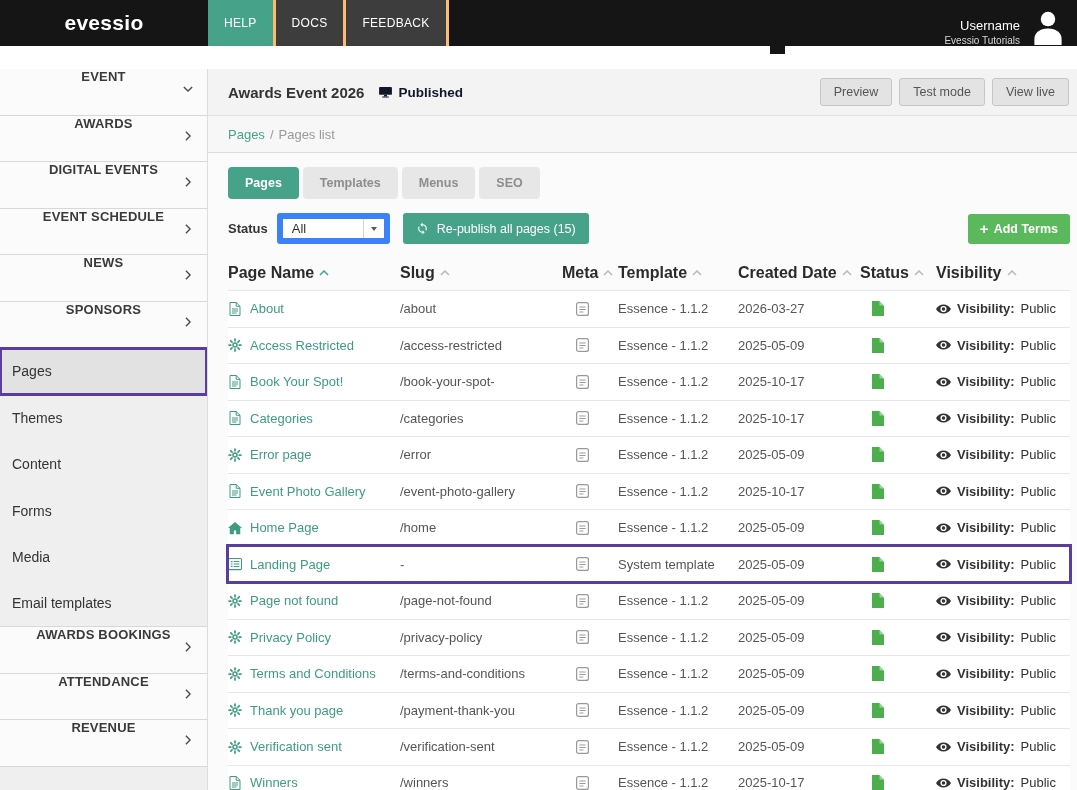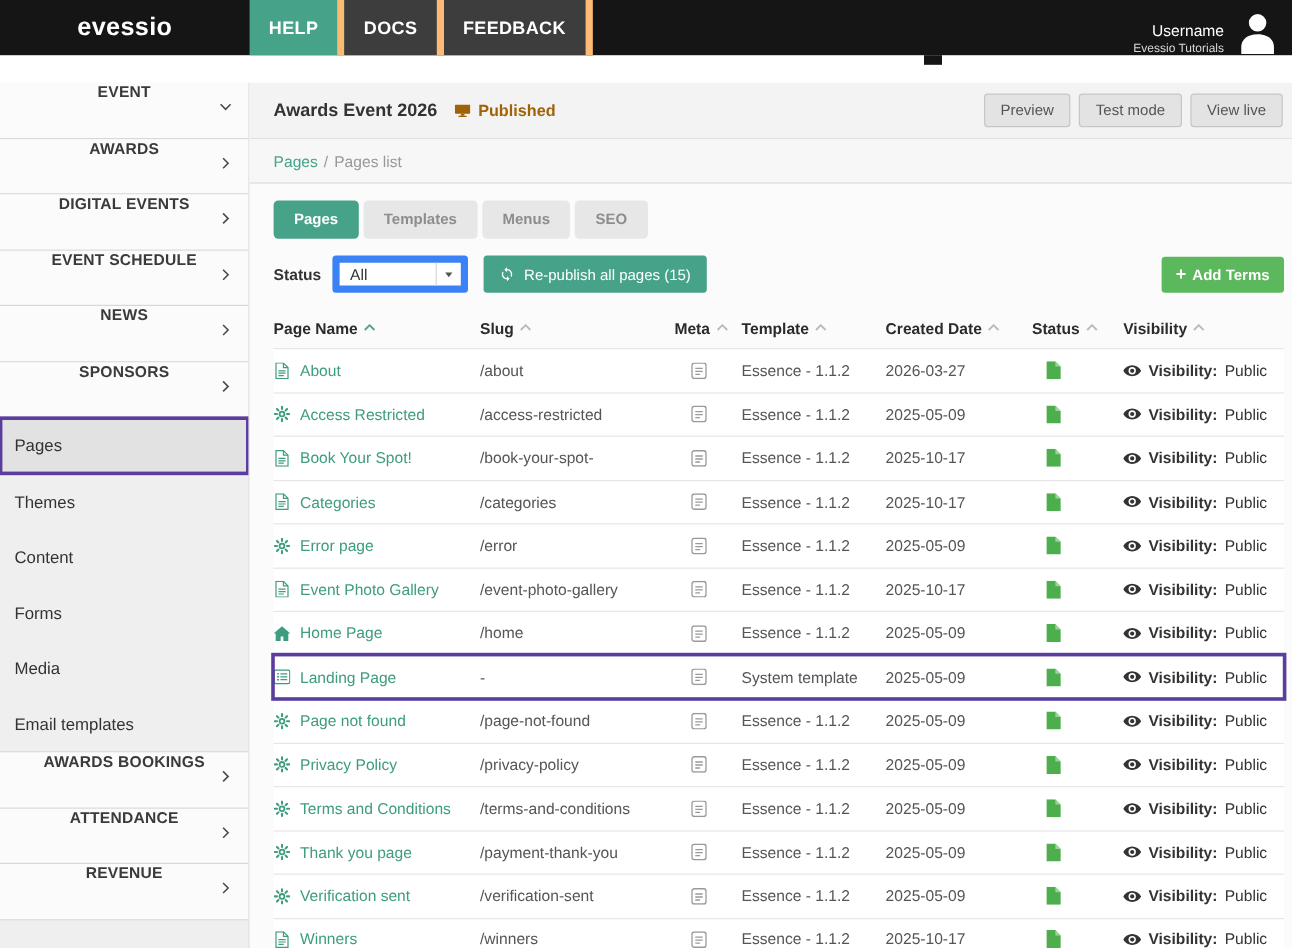--- a/index.html
+++ b/index.html
@@ -4,21 +4,21 @@
 <style>
   * { margin:0; padding:0; box-sizing:border-box; }
   html,body { width:1077px; height:790px; }
   body { font-family:"Liberation Sans",sans-serif; background:#fff; overflow:hidden; position:relative; }
   .icon svg { display:block; }
 
   
   .topbar { height:46px; background:#151515; display:flex; align-items:stretch; }
   .logo { width:208px; display:flex; align-items:center; justify-content:center; color:#fff; font-size:21px; font-weight:bold; letter-spacing:.3px; cursor:pointer; }
   .topnav { display:flex; }
-  .nav-btn { display:flex; align-items:center; padding:0 16px; color:#fff; font-size:15px; font-weight:bold; cursor:pointer; background:#3d3d3d; border-right:6px solid #fdba74; letter-spacing:.3px; }
+  .nav-btn { display:flex; align-items:center; padding:0 16px; color:#fff; font-size:12px; font-weight:normal; cursor:pointer; background:#3d3d3d; border-right:3px solid #fdba74; letter-spacing:.3px; }
   .nav-btn.help { background:#46a389; }
   .top-spacer { flex:1; }
   .userbox { display:flex; align-items:flex-end; gap:9px; padding-right:10px; cursor:pointer; }
   .user-text { text-align:right; color:#fff; }
   .user-name { font-size:13px; }
   .user-org { font-size:10px; color:#d8d8d8; margin-top:2px; }
   .avatar { width:38px; height:40px; color:#fff; align-self:flex-end; overflow:hidden; }
   .avatar svg { width:38px; height:40px; }
   .notch { position:absolute; left:770px; top:46px; width:15px; height:8px; background:#151515; }
 
@@ -32,21 +32,21 @@
   .side-item.sub.selected { background:#e2e2e2; }
   .side-item.bordered { border-bottom:1px solid #d8d8d8; }
   .chev { margin-left:auto; color:#4a4a4a; display:flex; }
   .chev svg { width:10px; height:10px; }
   .hl-group { outline:3px solid #5b3d9e; outline-offset:-2px; }
 
   
   .main { flex:1; background:#fbfbfb; display:flex; flex-direction:column; min-width:0; }
   .page-header { height:47px; background:#f3f3f3; border-bottom:1px solid #e0e0e0; display:flex; align-items:center; padding:0 8px 0 20px; }
   .page-title { font-size:15px; font-weight:bold; color:#333; margin-right:15px; }
-  .pub { color:#a16207; font-weight:bold; font-size:13.5px; display:flex; align-items:center; gap:6px;justify-content:center; }
+  .pub { color:#0f172a; font-weight:bold; font-size:13.5px; display:flex; align-items:center; gap:6px;justify-content:center; }
   .pub .icon svg { width:13px; height:11px; }
   .header-actions { margin-left:auto; display:flex; gap:7px; }
   .hbtn { background:#e3e3e3; border:1px solid #c6c6c6; border-radius:3px; padding:6px 13px; font-size:12.5px; color:#555; cursor:pointer; font-family:inherit; }
   .breadcrumb { height:37px; background:#f7f7f7; border-bottom:1px solid #ddd; display:flex; align-items:center; padding:0 20px; font-size:13px; color:#999; gap:5px; }
   .crumb-link { color:#46a389; cursor:pointer; }
 
   .content { padding:14px 7px 0 20px; flex:1; }
   .tabs { display:flex; gap:4px; margin-bottom:14px; }
   .tab { padding:9px 17px; border-radius:4px; background:#e7e7e7; color:#8d8d8d; font-weight:bold; font-size:12.5px; cursor:pointer; }
   .tab.active { background:#46a389; color:#fff; }
@@ -56,21 +56,21 @@
   .select { width:113px; height:31px; background:#fff; border:6px solid #3b82f6; border-radius:3px; display:flex; align-items:center; padding:0 0 0 9px; font-size:13px; color:#333; cursor:pointer; margin-right:13px; }
   .sel-caret { margin-left:auto; height:100%; display:flex; align-items:center; padding:0 7px; border-left:1px solid #d5d5d5; }
   .tri-down { width:0; height:0; border-left:3.5px solid transparent; border-right:3.5px solid transparent; border-top:4.5px solid #555; }
   .btn-republish { background:#46a389; color:#fff; border:none; border-radius:3px; height:31px; padding:0 13px; font-size:12.5px; display:flex; align-items:center; gap:8px; cursor:pointer; font-family:inherit; }
   .btn-republish .icon svg { width:13px; height:13px; }
   .btn-add { margin-left:auto; background:#5cb85c; color:#fff; border:none; border-radius:3px; height:30px; padding:0 12px; font-size:12.5px; font-weight:bold; display:flex; align-items:center; gap:5px; cursor:pointer; font-family:inherit; }
   .plus { font-size:15px; font-weight:bold; line-height:1; }
 
   
   .thead { display:flex; align-items:center; height:34px; }
-  .th { display:flex; align-items:center; gap:5px; font-size:13px; font-weight:bold; color:#2b2b2b; cursor:pointer; }
+  .th { display:flex; align-items:center; gap:5px; font-size:16px; font-weight:bold; color:#2b2b2b; cursor:pointer; }
   .sort { color:#b9b9b9; display:flex; }
   .sort svg { width:10px; height:6px; }
   .th.sorted .sort { color:#46a389; }
   .col-name { width:172px; }
   .col-slug { width:162px; }
   .col-meta { width:56px; }
   .col-template { width:120px; }
   .col-created { width:122px; }
   .col-status { width:76px; }
   .col-vis { flex:1; }

